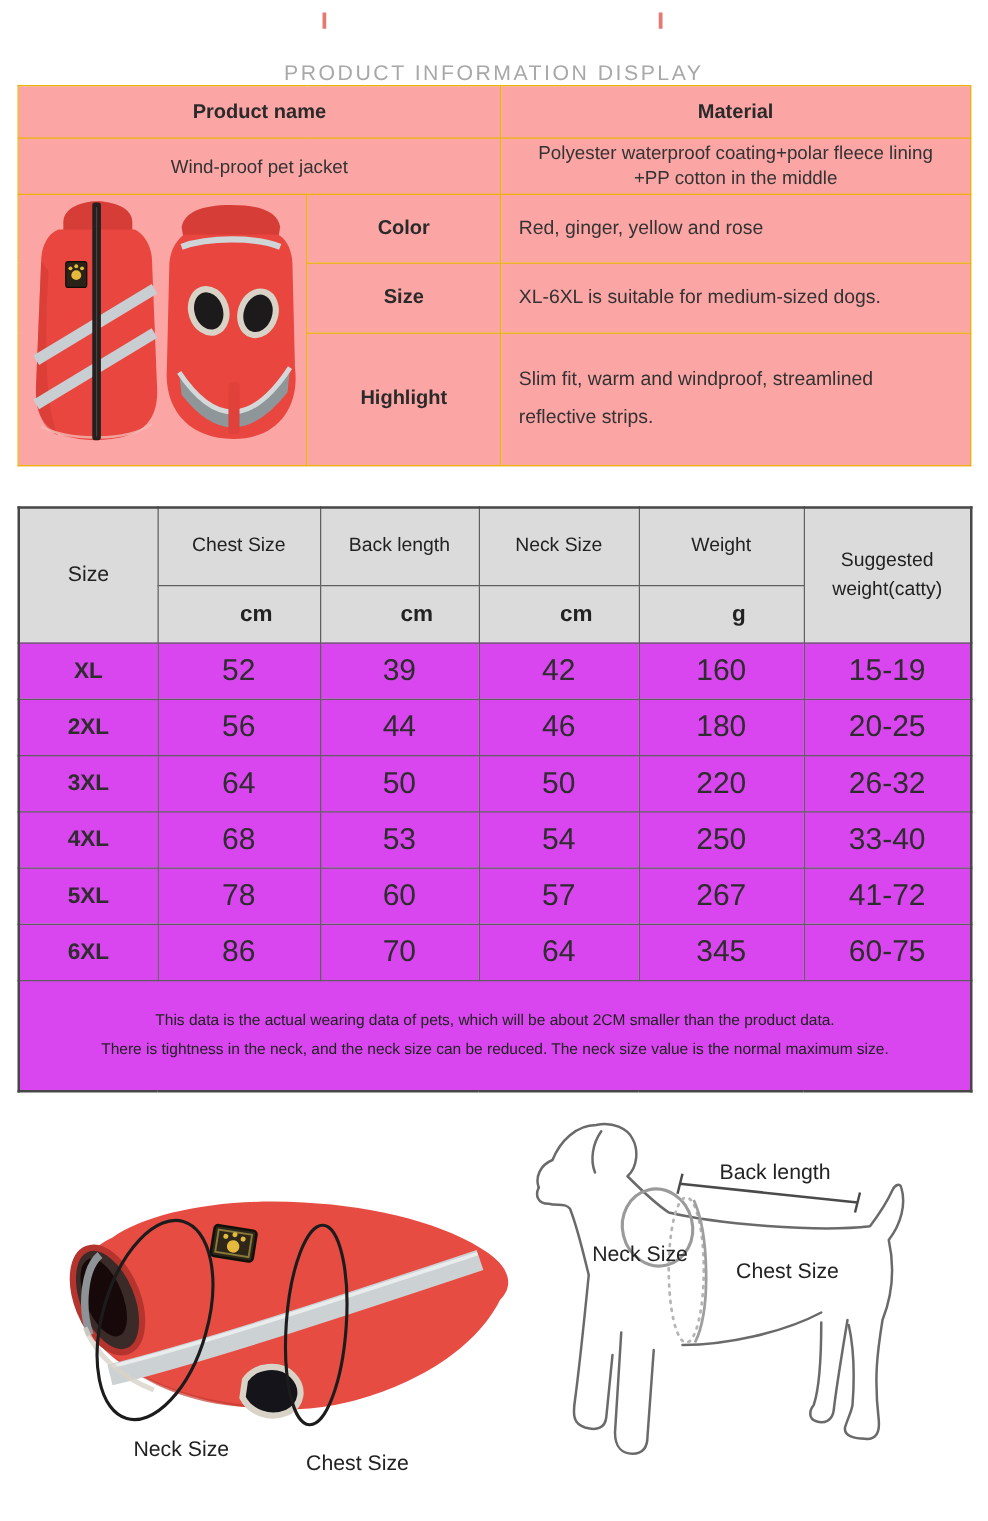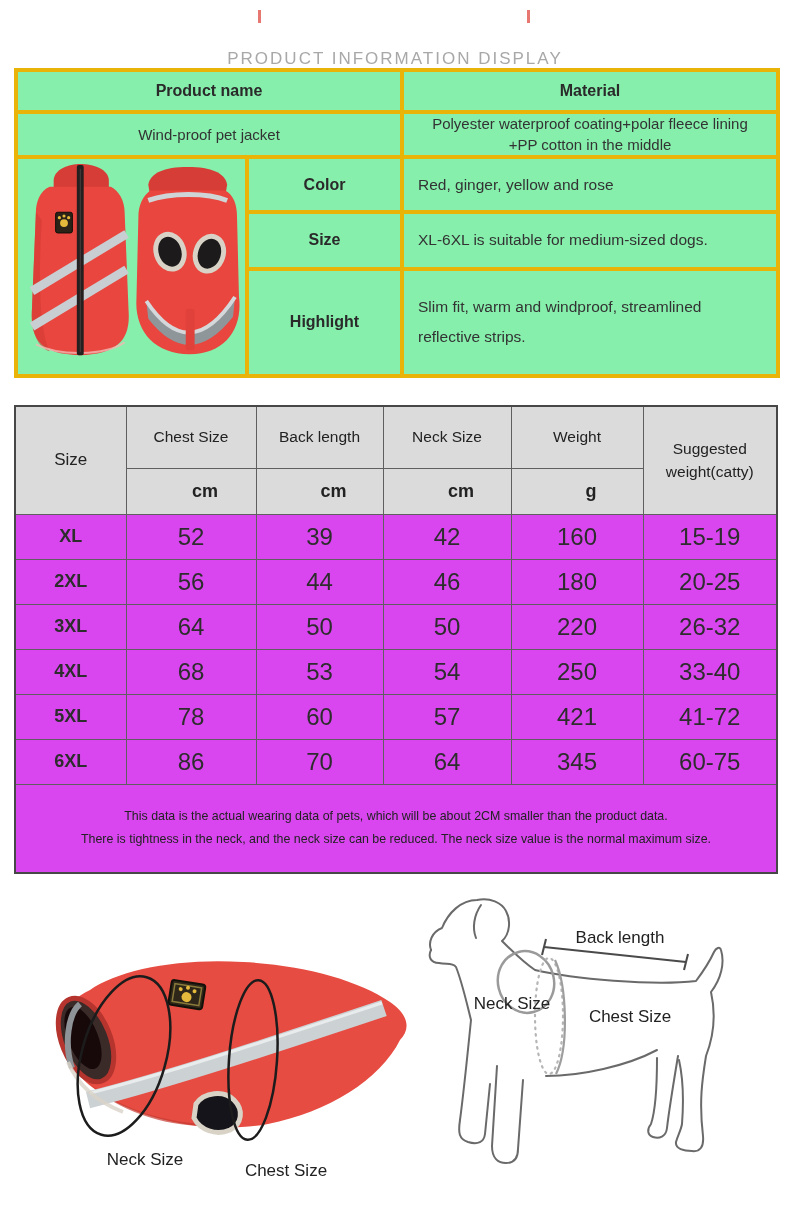--- a/index.html
+++ b/index.html
@@ -9,21 +9,21 @@
   
   .page-title { position:absolute; top:8px; left:0; width:790px; text-align:center;
     font-size:17px; letter-spacing:2px; color:#a8a8a8; font-weight:400;margin-top:41px; }
   .title-accent { position:absolute; top:10px; width:3px; height:13px; background:#e0564d; opacity:.8; }
   .title-accent.left { left:258px; }
   .title-accent.right { left:527px; }
 
   
   #info-table { position:absolute; top:68px; left:14px; width:762px;
     border-collapse:collapse; table-layout:fixed; }
-  #info-table td { border:4px solid #eab308; text-align:center; vertical-align:middle; background:#86efac; }
+  #info-table td { border:1px solid #eab308; text-align:center; vertical-align:middle; background:#fca5a5; }
   #info-table .it-head { font-size:16px; font-weight:700; color:#2a2a2a; height:42px; }
   #info-table .it-val { font-size:15px; color:#333; }
   #info-table .it-label { font-size:16px; font-weight:700; color:#2a2a2a; }
   #info-table .left-val { text-align:left; padding-left:14px; font-size:15.5px; }
   #info-table .two-line { line-height:1.35; }
   .img-cell { padding:2px; }
 
   
   #size-table { position:absolute; top:405px; left:14px; width:762px;
     border-collapse:collapse; table-layout:fixed; border:2px solid #474747; }
@@ -179,21 +179,21 @@
       <td class="num">53</td>
       <td class="num">54</td>
       <td class="num">250</td>
       <td class="num">33-40</td>
     </tr>
     <tr style="height:45px">
       <td class="sizecol">5XL</td>
       <td class="num">78</td>
       <td class="num">60</td>
       <td class="num">57</td>
-      <td class="num">421</td>
+      <td class="num">267</td>
       <td class="num">41-72</td>
     </tr>
     <tr style="height:45px">
       <td class="sizecol">6XL</td>
       <td class="num">86</td>
       <td class="num">70</td>
       <td class="num">64</td>
       <td class="num">345</td>
       <td class="num">60-75</td>
     </tr>

